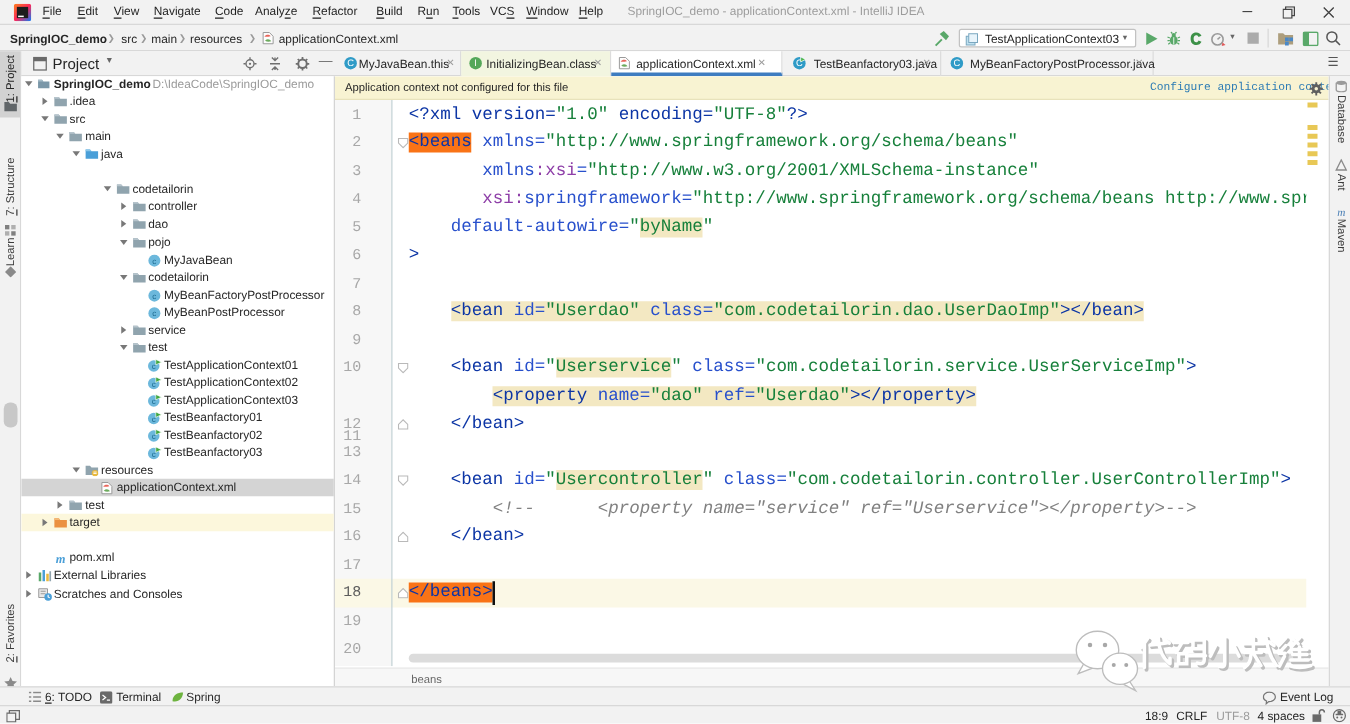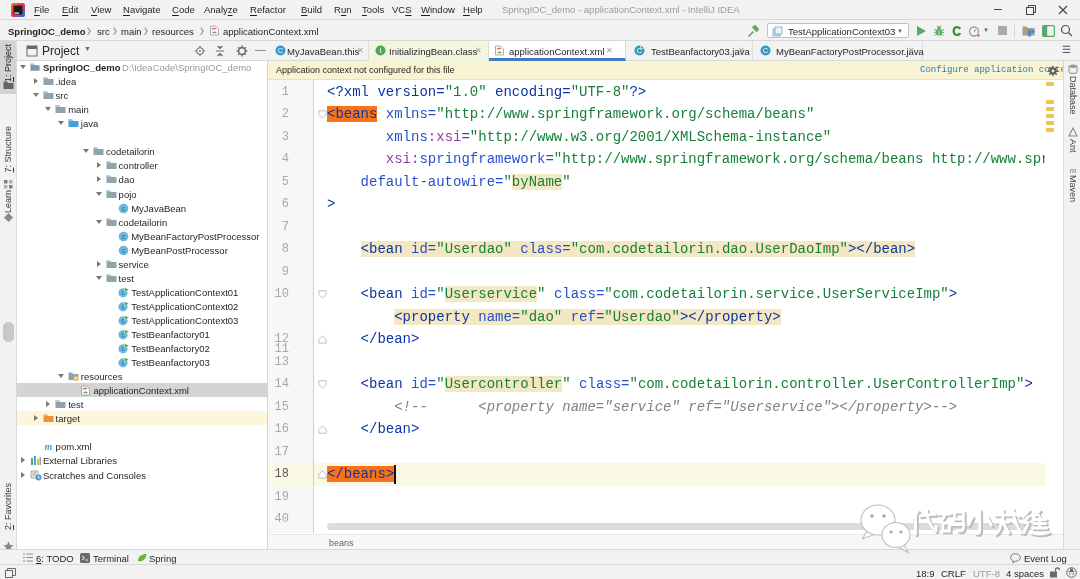--- a/index.html
+++ b/index.html
@@ -577,21 +577,21 @@
         <div class="lnum" style="top:293px;">14</div>
         <div class="cline" style="top:293px">    <span class="tg">&lt;bean</span> <span class="at">id=</span><span class="st">"<span class="hl">Usercontroller</span>"</span> <span class="at">class=</span><span class="st">"com.codetailorin.controller.UserControllerImp"</span><span class="tg">&gt;</span></div>
         <div class="lnum" style="top:315.5px;">15</div>
         <div class="cline" style="top:315.5px">        <span class="cm">&lt;!--      &lt;property name="service" ref="Userservice"&gt;&lt;/property&gt;--&gt;</span></div>
         <div class="lnum" style="top:338px;">16</div>
         <div class="cline" style="top:338px">    <span class="tg">&lt;/bean&gt;</span></div>
         <div class="lnum" style="top:360.5px;">17</div>
         <div class="lnum" style="top:383px;color:#5c5c5c;">18</div>
         <div class="cline" style="top:383px"><span class="tm"><span class="tg">&lt;/beans&gt;</span></span></div>
         <div class="lnum" style="top:405.5px;">19</div>
-        <div class="lnum" style="top:428px;">40</div>
+        <div class="lnum" style="top:428px;">20</div>
         <div class="abs" style="left:126.2px;top:385px;width:1.5px;height:19px;background:#111;"></div>
         <svg class="abs" style="left:50px;top:30px" width="9" height="9" viewBox="0 0 9 9">
           <path d="M0.8 0.8 H8.2 V4.5 L4.5 8.2 L0.8 4.5z" fill="#fff" stroke="#b9b9b9" stroke-width="0.9"></path>
         </svg>
         <svg class="abs" style="left:50px;top:210px" width="9" height="9" viewBox="0 0 9 9">
           <path d="M0.8 0.8 H8.2 V4.5 L4.5 8.2 L0.8 4.5z" fill="#fff" stroke="#b9b9b9" stroke-width="0.9"></path>
         </svg>
         <svg class="abs" style="left:50px;top:255px" width="9" height="9" viewBox="0 0 9 9">
           <path d="M0.8 8.2 H8.2 V4.5 L4.5 0.8 L0.8 4.5z" fill="#fff" stroke="#b9b9b9" stroke-width="0.9"></path>
         </svg>

